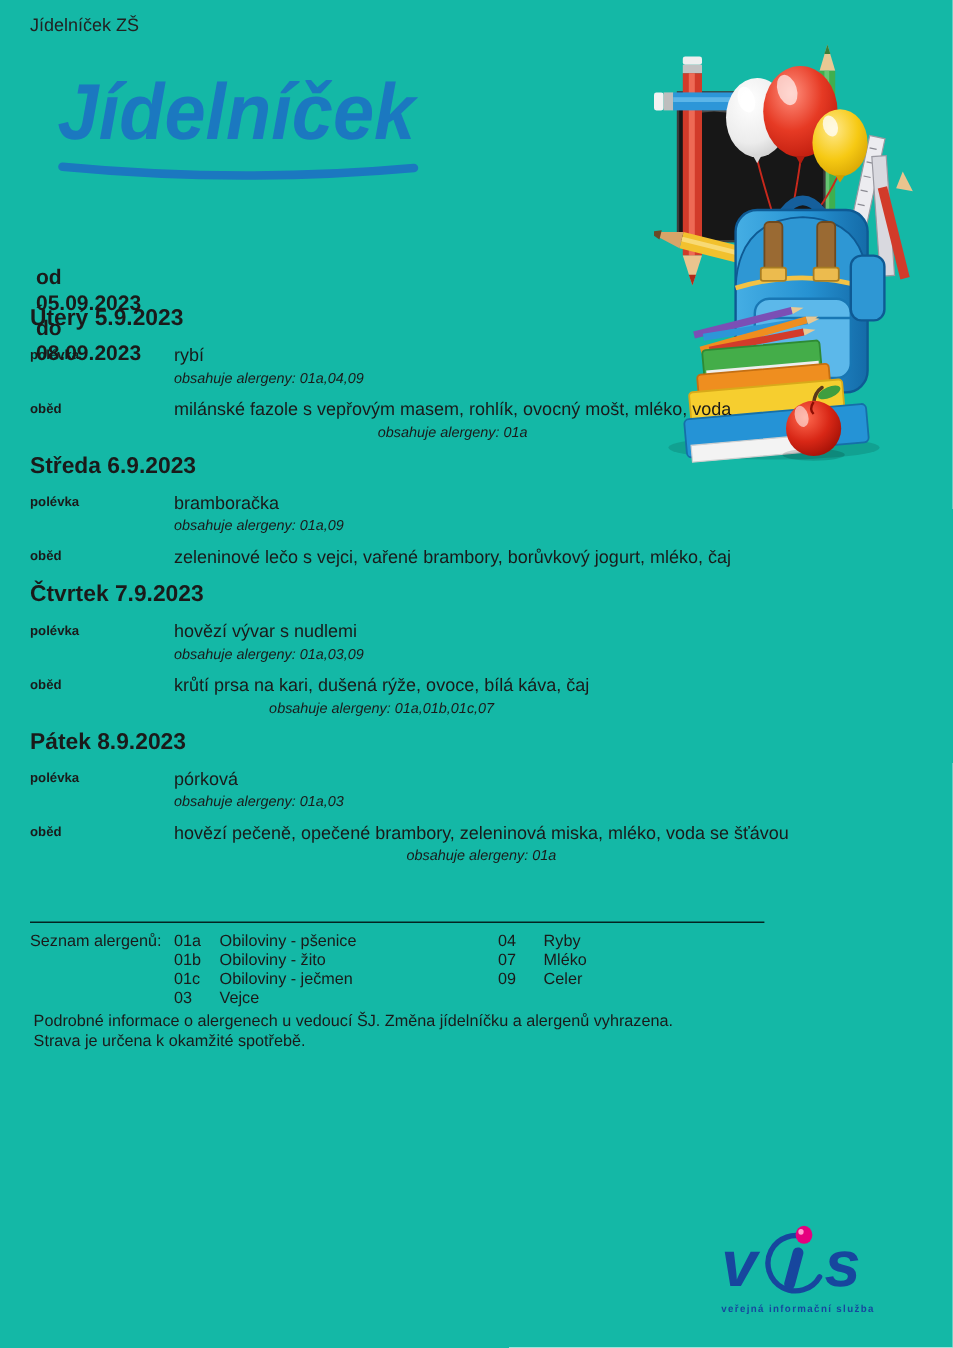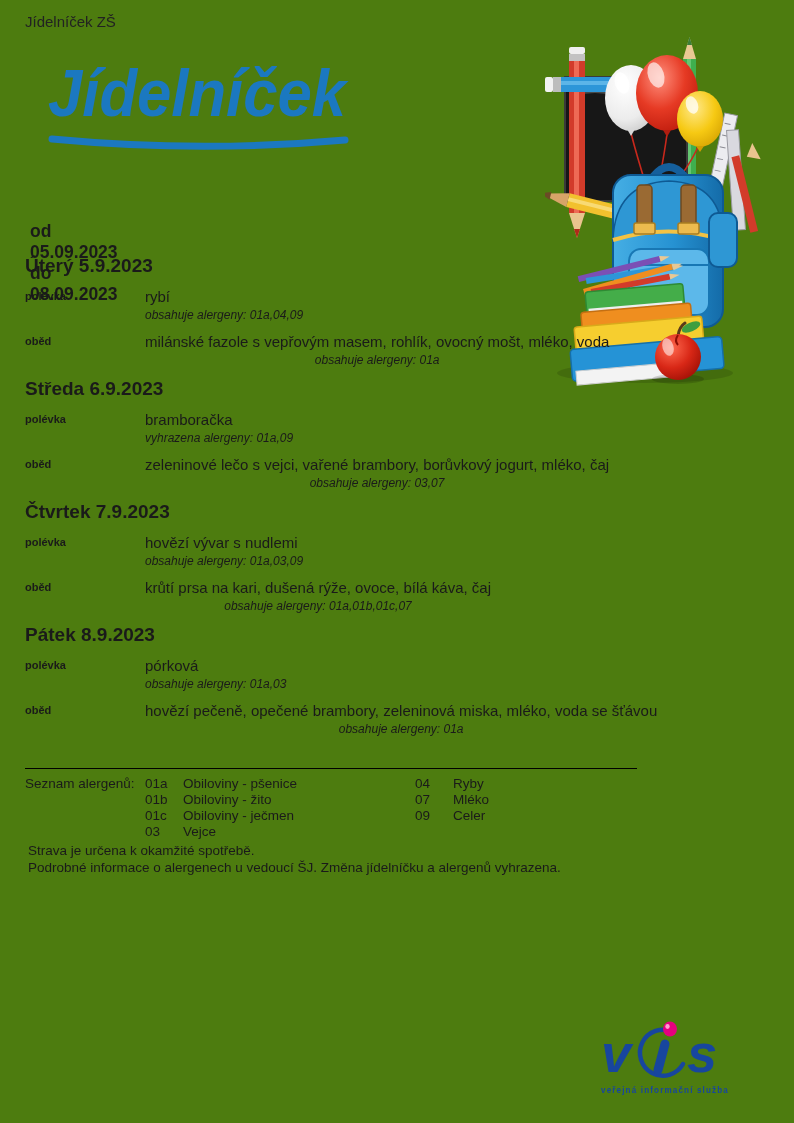--- a/index.html
+++ b/index.html
@@ -1,18 +1,18 @@
 <!DOCTYPE html>
 <html><head>
 <meta charset="utf-8">
 <style>
   * { margin:0; padding:0; box-sizing:border-box; }
   html,body { background:#ffffff; }
   .page {
-    position:relative; width:794px; height:1123px; background:#4d7c0f;
+    position:relative; width:794px; height:1123px; background:#14b8a6;
     font-family:"Liberation Sans", sans-serif; color:#1a1a1a; overflow:hidden;
     margin:0 auto;
     padding-left:24px;
   }
   .doc-header { position:absolute; left:25px; top:13px; font-size:15px; color:#222; }
   .logo-wrap { position:absolute; left:38px; top:36px; width:330px; height:125px;text-decoration:underline; }
   .illustration { position:absolute; left:545px; top:35px; width:250px; height:360px; z-index:0; }
   .date-line { position:absolute; left:30px; top:221px; font-size:17.5px; font-weight:bold; display:flex; z-index:2;flex-direction:column; }
   .date-line .lbl1 { margin-right:12px; }
   .date-line .from { margin-right:38px; }
@@ -243,28 +243,27 @@
         </div>
       </div>
     </div>
 
     <div class="day">
       <div class="day-title">Středa 6.9.2023</div>
       <div class="course">
         <div class="course-label">polévka</div>
         <div class="course-body">
           <div class="dish">bramboračka</div>
-          <div class="allergens">vyhrazena alergeny: 01a,09</div>
+          <div class="allergens">obsahuje alergeny: 01a,09</div>
         </div>
       </div>
       <div class="course">
         <div class="course-label">oběd</div>
         <div class="course-body">
           <div class="dish">zeleninové lečo s vejci, vařené brambory, borůvkový jogurt, mléko, čaj</div>
-          <div class="allergens">obsahuje alergeny: 03,07</div>
         </div>
       </div>
     </div>
 
     <div class="day">
       <div class="day-title">Čtvrtek 7.9.2023</div>
       <div class="course">
         <div class="course-label">polévka</div>
         <div class="course-body">
           <div class="dish">hovězí vývar s nudlemi</div>
@@ -332,22 +331,22 @@
         <span class="allergen-name">Mléko</span>
       </div>
       <div class="allergen-row">
         <span class="allergen-code">09</span>
         <span class="allergen-name">Celer</span>
       </div>
     </div>
   </div>
 
   <div class="notes">
+    <div>Podrobné informace o alergenech u vedoucí ŠJ. Změna jídelníčku a alergenů vyhrazena.</div>
     <div>Strava je určena k okamžité spotřebě.</div>
-    <div>Podrobné informace o alergenech u vedoucí ŠJ. Změna jídelníčku a alergenů vyhrazena.</div>
   </div>
 
   <div class="vis-logo">
     <svg width="140" height="82" viewBox="0 0 140 82">
       <text x="4" y="54" font-family="Liberation Sans, sans-serif" font-size="54" font-weight="bold" font-style="italic" fill="#17469e">v</text>
       <path d="M 76 14 A 23 23 0 1 0 86 46" fill="none" stroke="#17469e" stroke-width="4.5" stroke-linecap="round"></path>
       <line x1="68" y1="26" x2="61" y2="52" stroke="#17469e" stroke-width="9" stroke-linecap="round"></line>
       <ellipse cx="73" cy="11" rx="7" ry="7.5" fill="#e6007e"></ellipse>
       <ellipse cx="70.5" cy="8.5" rx="2.2" ry="2.4" fill="#ff9ed0"></ellipse>
       <text x="90" y="54" font-family="Liberation Sans, sans-serif" font-size="54" font-weight="bold" font-style="italic" fill="#17469e">s</text>

